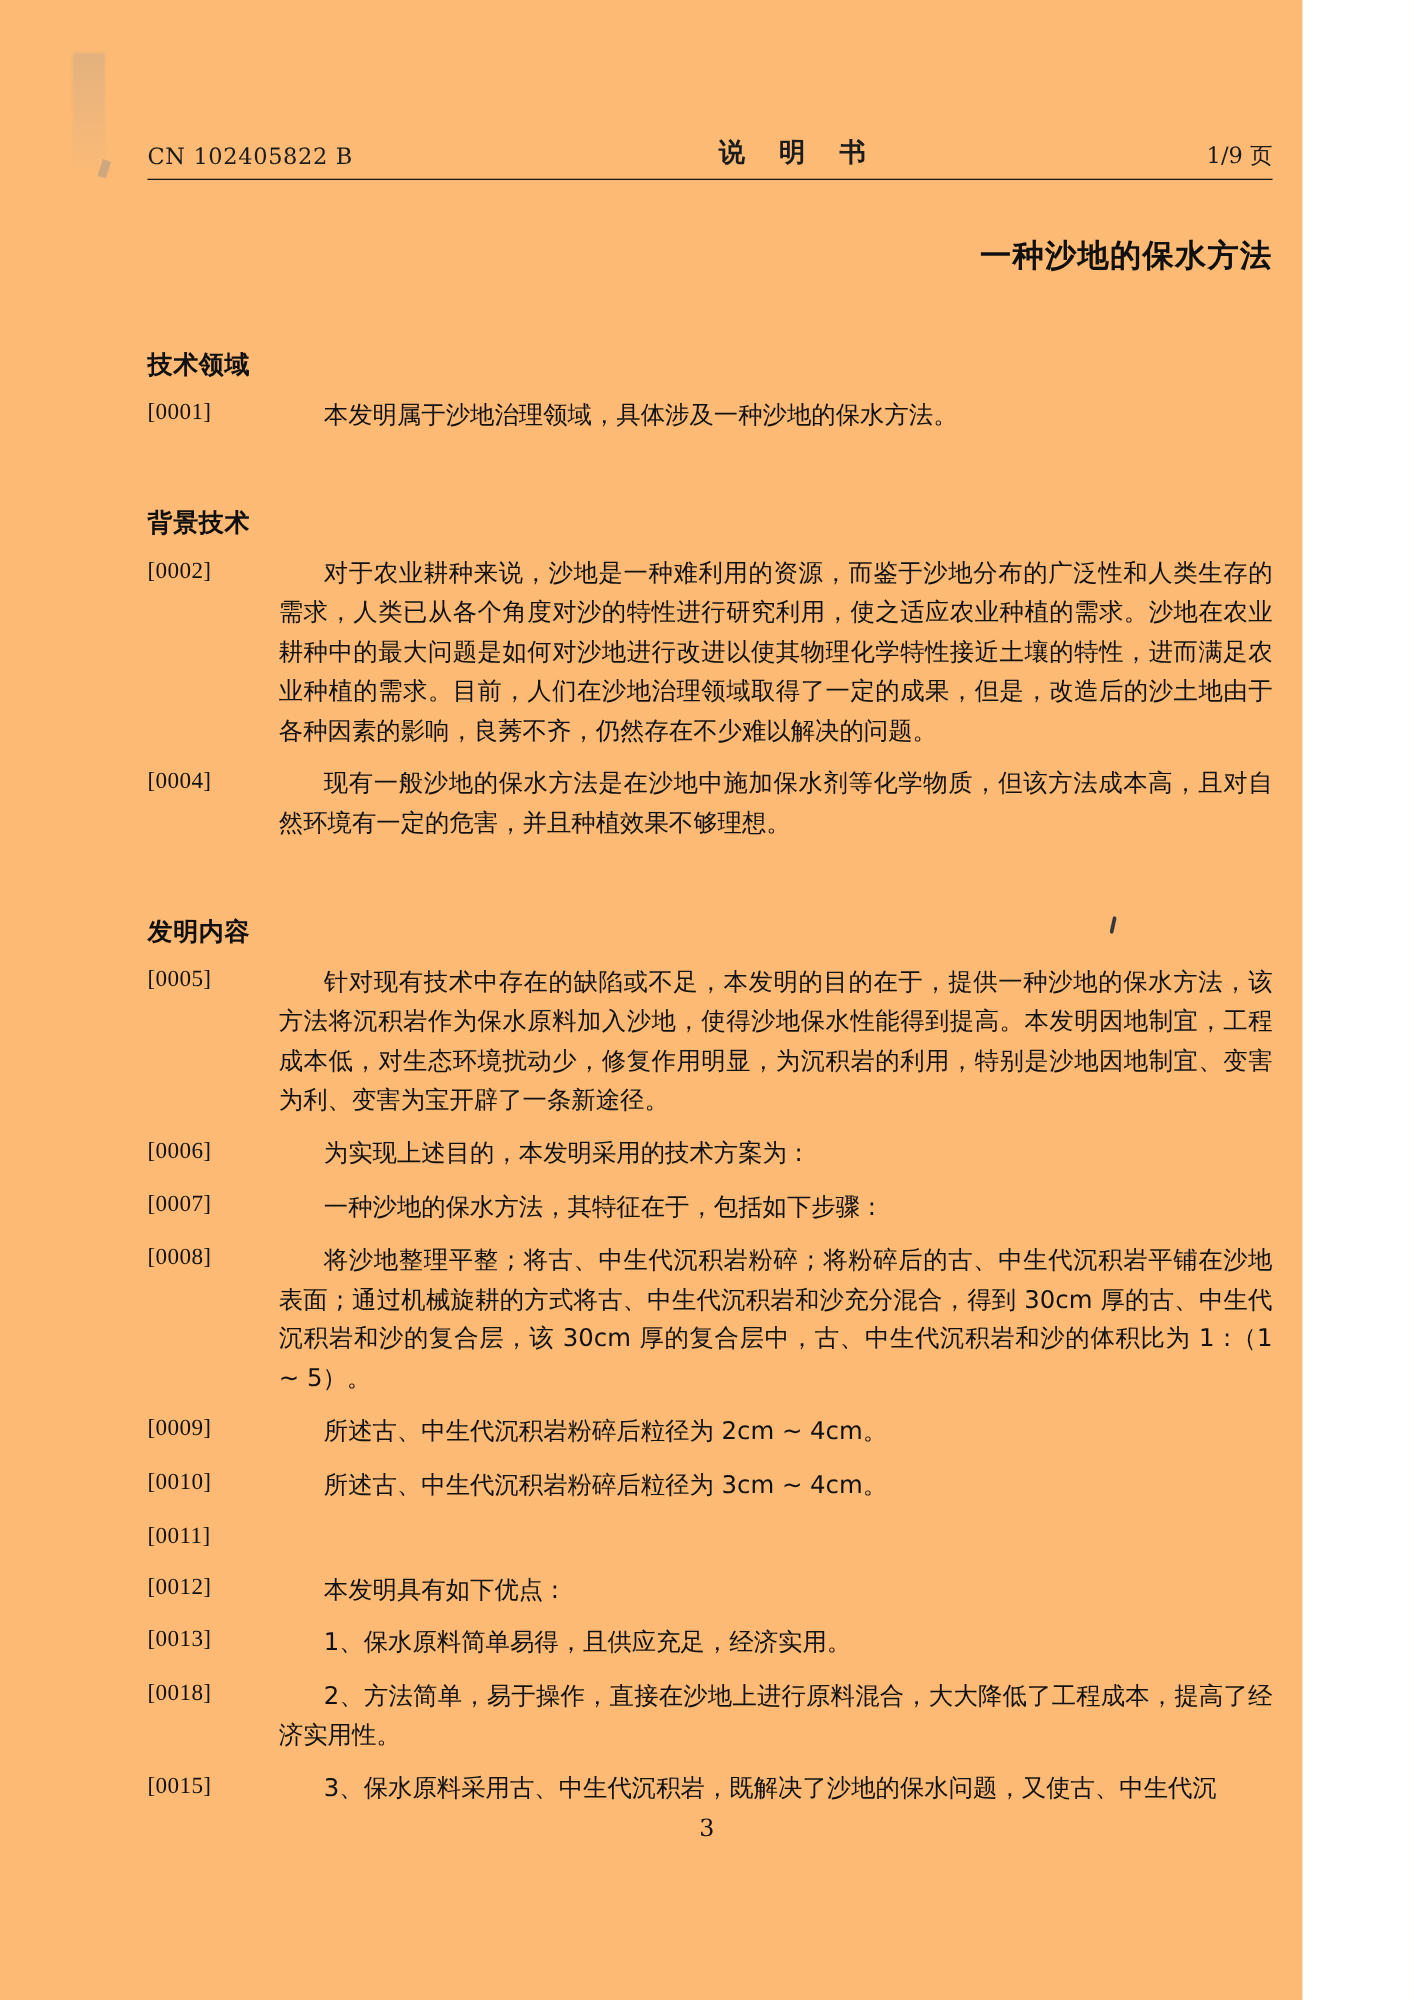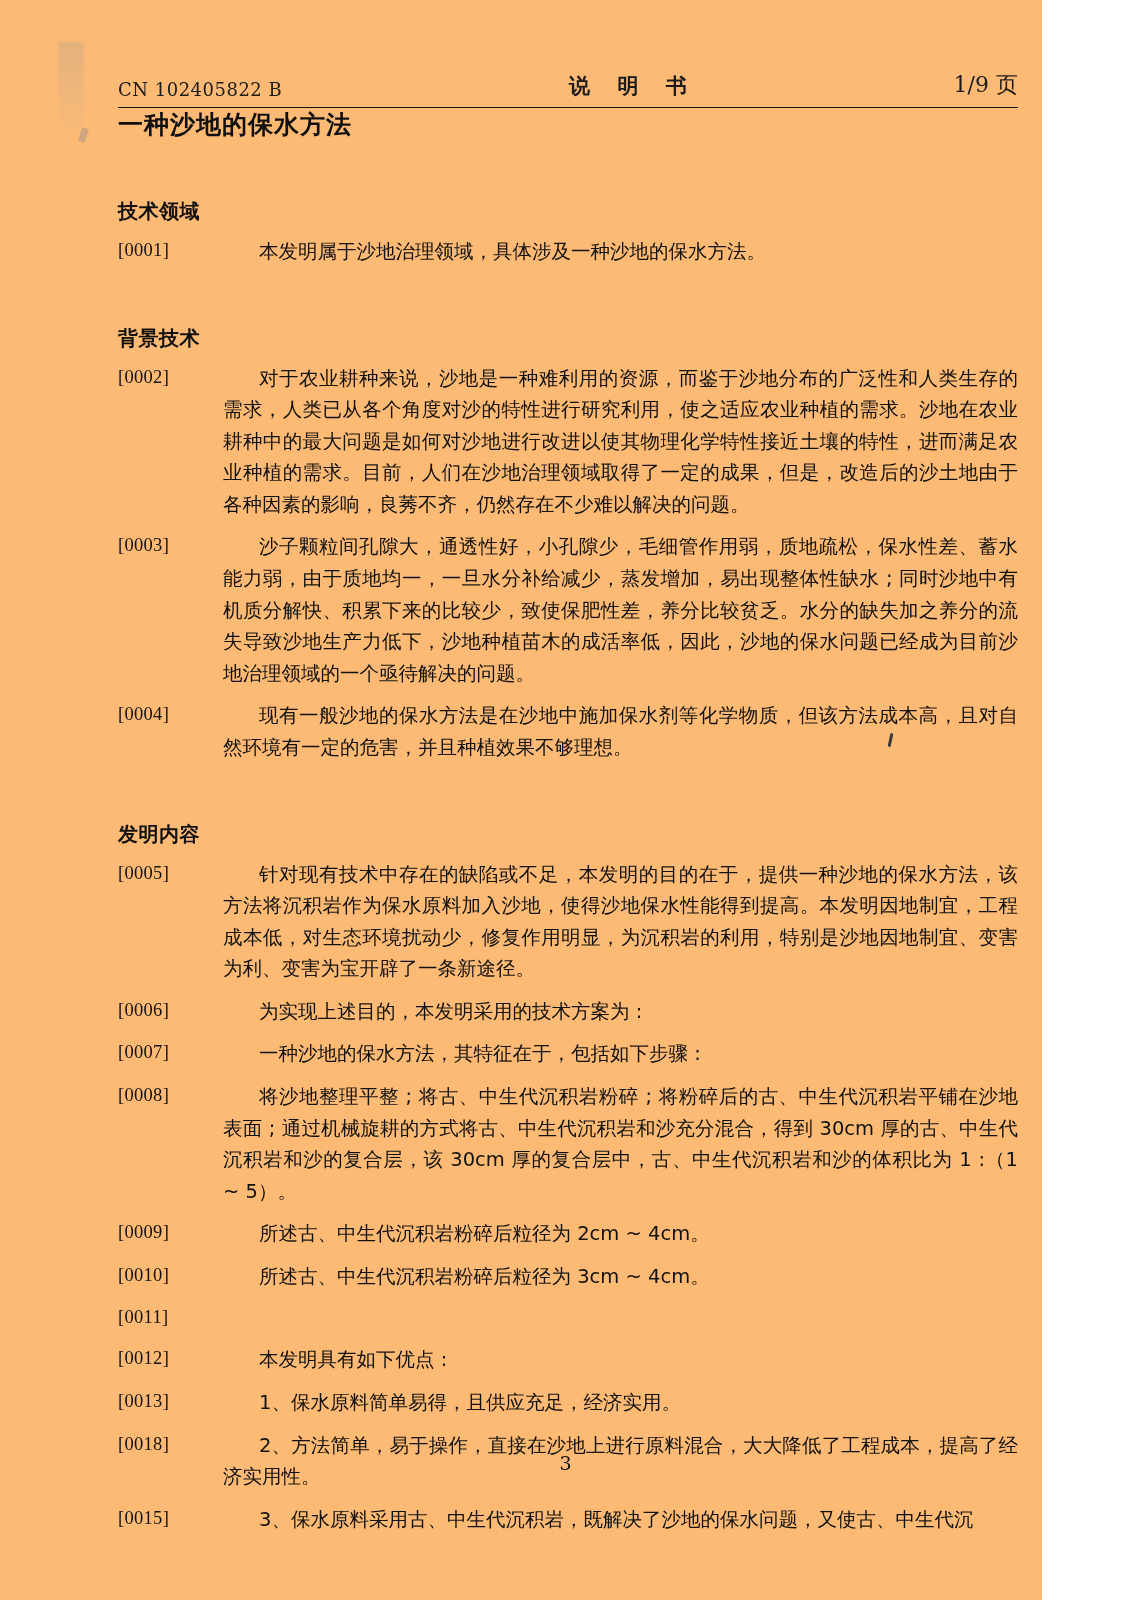--- a/index.html
+++ b/index.html
@@ -59,30 +59,32 @@
   .header-center {
     font-family: "DejaVu Sans", sans-serif;
     font-weight: bold;
     font-size: 21px;
     letter-spacing: 10px;
     margin-left: 30px;
     text-align: center;
   }
   .header-right {
     font-family: "DejaVu Serif", serif;
-    font-size: 22px;
+    font-size: 18px;
+    margin-top: 42px;
   }
   .rule {
     border-bottom: 1.6px solid #161616;
     width: 100%;
   }
   .doc-title {
-    text-align: left;
+    text-align: right;
     font-size: 25px;
     font-weight: bold;
+    margin-top: 44px;
     letter-spacing: 1px;
     color: #101010;
   }
   .section-head {
     font-size: 20px;
     font-weight: bold;
     margin-top: 57px;
     margin-bottom: 6px;
     letter-spacing: 0.5px;
     color: #101010;
@@ -152,24 +154,20 @@
       <div class="num">[0001]</div>
       <div class="body">本发明属于沙地治理领域，具体涉及一种沙地的保水方法。</div>
     </div>
 
     <div class="section-head">背景技术</div>
     <div class="para">
       <div class="num">[0002]</div>
       <div class="body">对于农业耕种来说，沙地是一种难利用的资源，而鉴于沙地分布的广泛性和人类生存的需求，人类已从各个角度对沙的特性进行研究利用，使之适应农业种植的需求。沙地在农业耕种中的最大问题是如何对沙地进行改进以使其物理化学特性接近土壤的特性，进而满足农业种植的需求。目前，人们在沙地治理领域取得了一定的成果，但是，改造后的沙土地由于各种因素的影响，良莠不齐，仍然存在不少难以解决的问题。</div>
     </div>
     <div class="para">
-      <div class="num">[0003]</div>
-      <div class="body">沙子颗粒间孔隙大，通透性好，小孔隙少，毛细管作用弱，质地疏松，保水性差、蓄水能力弱，由于质地均一，一旦水分补给减少，蒸发增加，易出现整体性缺水 ; 同时沙地中有机质分解快、积累下来的比较少，致使保肥性差，养分比较贫乏。水分的缺失加之养分的流失导致沙地生产力低下，沙地种植苗木的成活率低，因此，沙地的保水问题已经成为目前沙地治理领域的一个亟待解决的问题。</div>
-    </div>
-    <div class="para">
       <div class="num">[0004]</div>
       <div class="body">现有一般沙地的保水方法是在沙地中施加保水剂等化学物质，但该方法成本高，且对自然环境有一定的危害，并且种植效果不够理想。</div>
     </div>
 
     <div class="section-head">发明内容</div>
     <div class="para">
       <div class="num">[0005]</div>
       <div class="body">针对现有技术中存在的缺陷或不足，本发明的目的在于，提供一种沙地的保水方法，该方法将沉积岩作为保水原料加入沙地，使得沙地保水性能得到提高。本发明因地制宜，工程成本低，对生态环境扰动少，修复作用明显，为沉积岩的利用，特别是沙地因地制宜、变害为利、变害为宝开辟了一条新途径。</div>
     </div>
     <div class="para">

